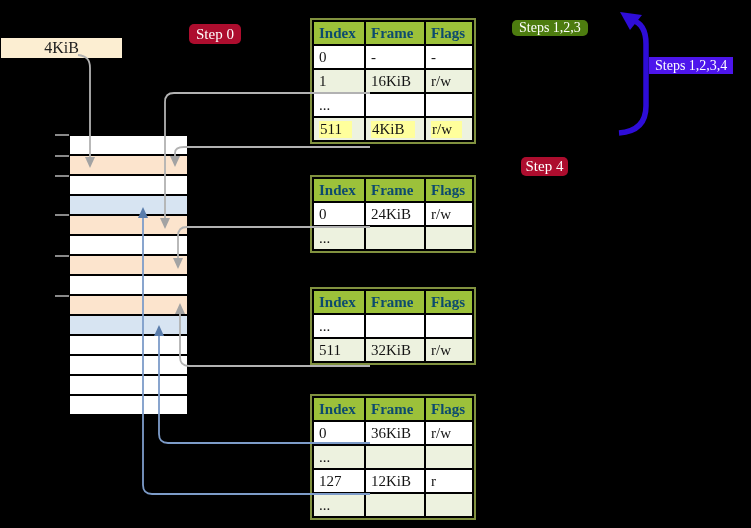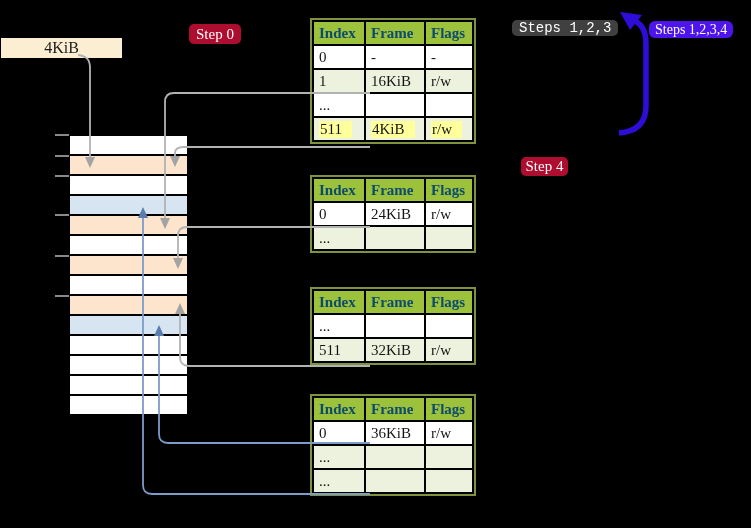--- a/index.html
+++ b/index.html
@@ -3,21 +3,21 @@
 <meta charset="utf-8">
 <style>
   html,body{margin:0;padding:0;background:#000;}
   #canvas{position:relative;width:751px;height:528px;background:#000;overflow:hidden;
           font-family:"Liberation Serif", serif;}
 
   
   .badge{position:absolute;display:flex;align-items:center;justify-content:center;
          color:#fff;white-space:nowrap;}
   .badge.red{border-radius:5px;}
-  .badge.violet{border-radius:6px;}
+  .badge.violet{border-radius:0;margin-top:36px;}
   #lbl-4kib{position:absolute;left:1px;top:38px;width:121px;height:20px;
             display:flex;align-items:center;justify-content:center;
             color:#1c1c1c;font-size:16px;}
   #badge-step0{left:189px;top:24px;width:52px;height:20px;font-size:15px;}
   #badge-steps123{left:512px;top:20px;height:16px;padding:0 7px;font-size:14px;}
   #badge-steps1234{left:649px;top:21px;height:17px;padding:0 6px;font-size:14px;}
   #badge-step4{left:521px;top:157px;width:47px;height:19px;font-size:15px;}
 
   
   #memory-strip{position:absolute;left:68px;top:134px;width:117px;
@@ -45,21 +45,21 @@
   #wires{position:absolute;left:0;top:0;width:751px;height:528px;
          pointer-events:none;z-index:6;}
 </style>
 </head>
 <body>
 
 <div id="canvas">
 
   <div id="lbl-4kib" style="background: rgb(252, 238, 210);">4KiB</div>
   <div id="badge-step0" class="badge red" style="background: rgb(173, 13, 46);">Step 0</div>
-  <div id="badge-steps123" class="badge red" style="background: #404040; font-family: Liberation Mono, monospace;">Steps 1,2,3</div>
+  <div id="badge-steps123" class="badge red" style="background: #4d7c0f;">Steps 1,2,3</div>
   <div id="badge-steps1234" class="badge violet" style="background: rgb(77, 21, 236);">Steps 1,2,3,4</div>
   <div id="badge-step4" class="badge red" style="background: rgb(173, 13, 46);">Step 4</div>
 
   <div id="memory-strip">
       <div class="mrow" style="background: rgb(255, 255, 255);"></div>
       <div class="mrow" style="background: rgb(252, 228, 205);"></div>
       <div class="mrow" style="background: rgb(255, 255, 255);"></div>
       <div class="mrow" style="background: rgb(215, 228, 242);"></div>
       <div class="mrow" style="background: rgb(252, 228, 205);"></div>
       <div class="mrow" style="background: rgb(255, 255, 255);"></div>
@@ -186,20 +186,25 @@
         <tr>
           <td>0</td>
           <td>36KiB</td>
           <td>r/w</td>
         </tr>
         <tr class="shade">
           <td>...</td>
           <td></td>
           <td></td>
         </tr>
+        <tr>
+          <td>127</td>
+          <td>12KiB</td>
+          <td>r</td>
+        </tr>
         <tr class="shade">
           <td>...</td>
           <td></td>
           <td></td>
         </tr>
       </tbody>
     </table>
 
   <svg id="wires" viewBox="0 0 751 528">
 

